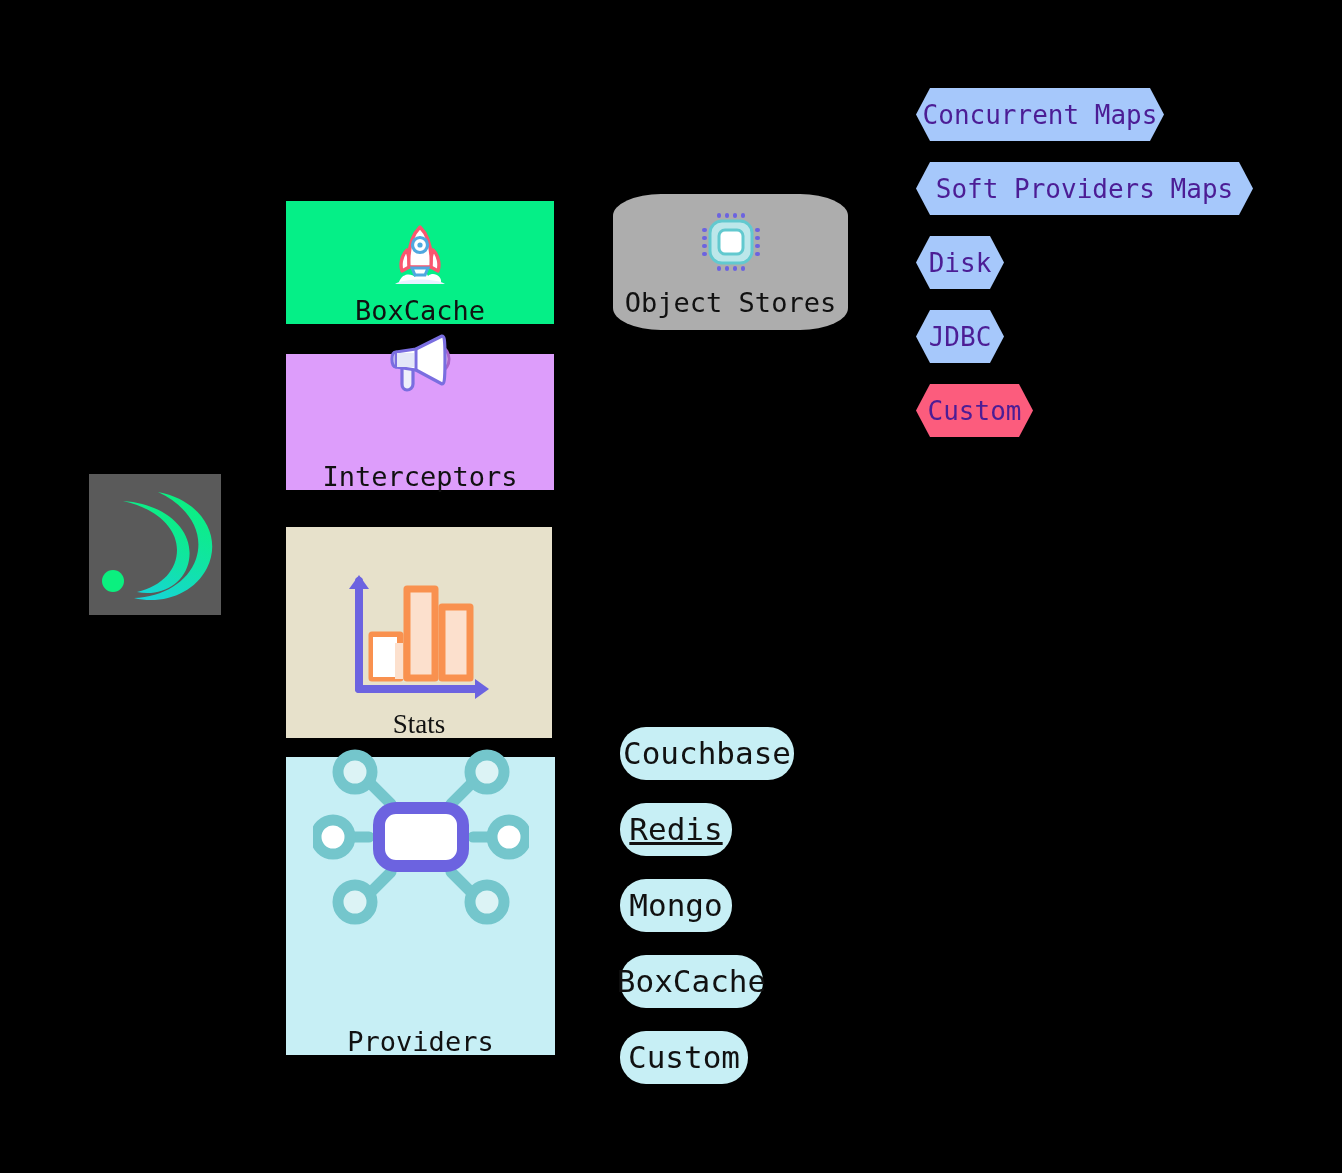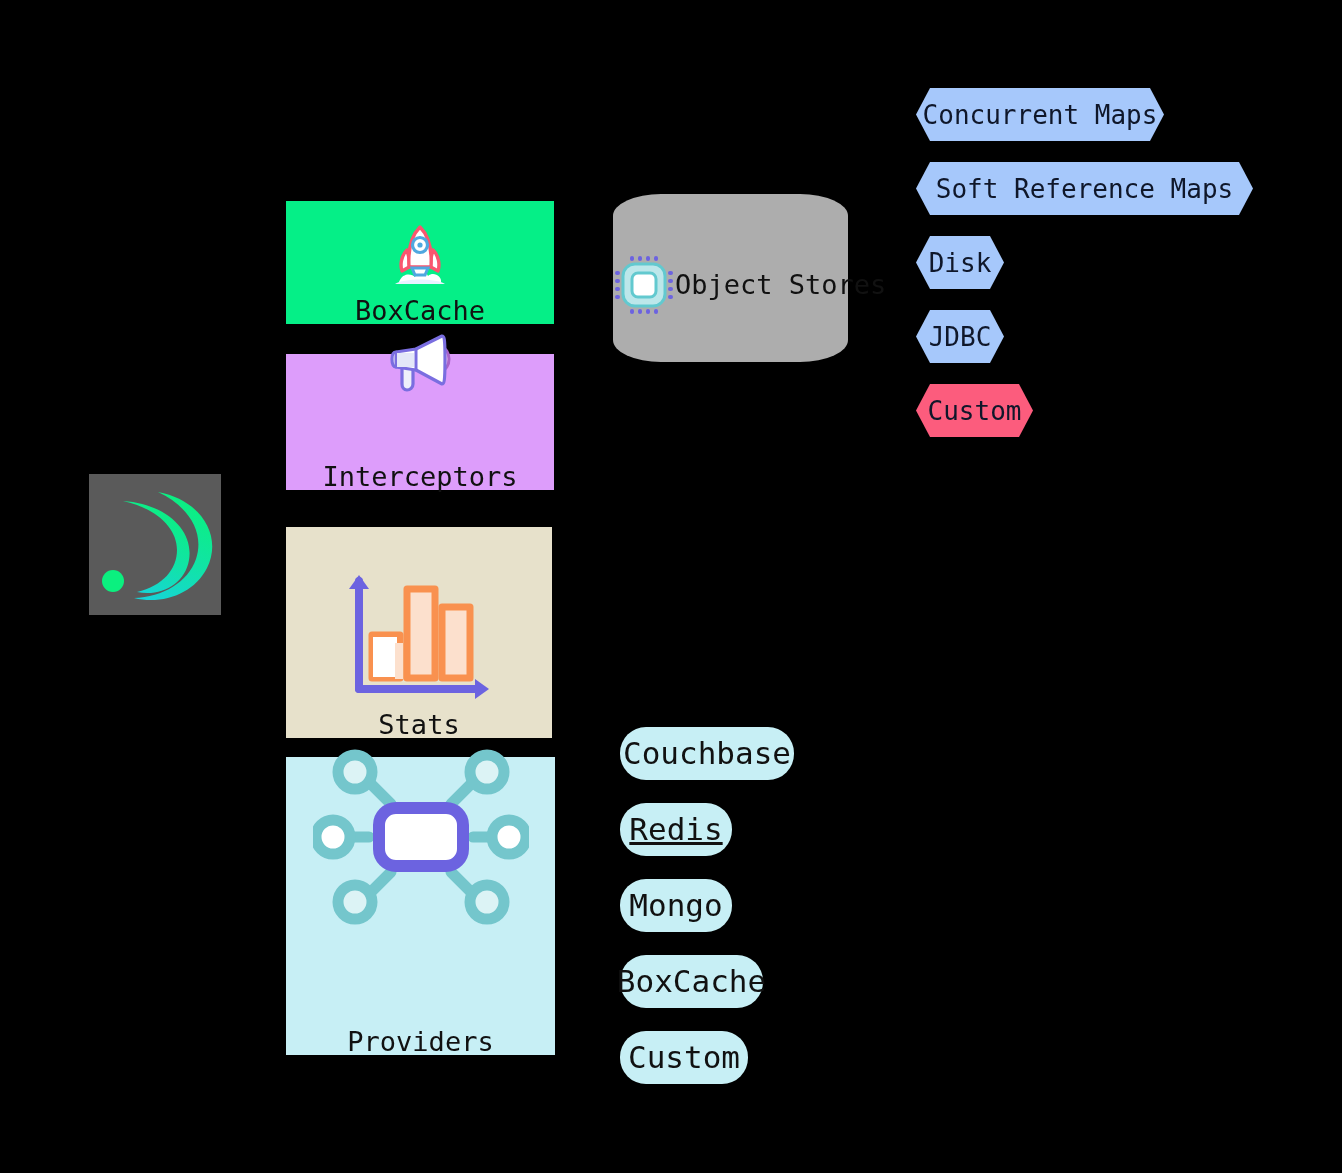--- a/index.html
+++ b/index.html
@@ -61,39 +61,39 @@
     gap: 48px;
   }
   #card-interceptors .card-icon { margin-top: 18px; }
   #card-interceptors .card-label { margin-top: 23px; }
 
   #card-stats {
     left: 286px; top: 527px; width: 266px; height: 211px;
     background: #e7e1cb;
   }
   #card-stats .card-icon { margin-top: 20px; }
-  #card-stats .card-label { margin-top: 4px; }
+  #card-stats .card-label { margin-top: 4px; font-family: Liberation Serif, serif; }
 
   #card-providers {
     left: 286px; top: 757px; width: 269px; height: 298px;
     background: #c7eff5;
     gap: 48px;
   }
   #card-providers .card-icon { margin-top: 40px; }
   #card-providers .card-label { margin-top: 46px; }
 
   
   #object-stores {
     position: absolute;
     left: 613px; top: 194px;
-    width: 235px; height: 168px;
+    width: 235px; height: 136px;
     background: #adadad;
     border-radius: 48px / 22px;
     display: flex;
-    flex-direction: row;
+    flex-direction: column;
     align-items: center;
     justify-content: flex-start;
     box-sizing: border-box;
   }
   #object-stores .card-icon { margin-top: 17px; }
   #object-stores .card-label {
     margin-top: 12px;
     color: #111111;
     font-size: 27px;
     line-height: 1;
@@ -101,21 +101,21 @@
   }
 
   
   .hex-tag {
     position: absolute;
     height: 53px;
     display: flex;
     align-items: center;
     justify-content: center;
     clip-path: polygon(14px 0, calc(100% - 14px) 0, 100% 50%, calc(100% - 14px) 100%, 14px 100%, 0 50%);
-    color: #0f172a;
+    color: #4c1d95;
     font-size: 26px;
     line-height: 1;
     white-space: nowrap;
     box-sizing: border-box;
   }
   .hex-tag.blue { background: #a6c8fb; }
   .hex-tag.pink { background: #fc5c7d; }
 
   #tag-concurrent-maps { left: 916px; top: 88px;  width: 248px; }
   #tag-soft-ref-maps   { left: 916px; top: 162px; width: 337px; }
@@ -276,21 +276,21 @@
       <rect x="19" y="19" width="24" height="24" rx="6" ry="6" fill="#ffffff" stroke="#62c9cf" stroke-width="3"></rect>
     </svg>
   </div>
   <div class="card-label">Object Stores</div>
 </div>
 
 <div class="hex-tag blue" id="tag-concurrent-maps">
   <span>Concurrent Maps</span>
 </div>
 <div class="hex-tag blue" id="tag-soft-ref-maps">
-  <span>Soft Reference Maps</span>
+  <span>Soft Providers Maps</span>
 </div>
 <div class="hex-tag blue" id="tag-disk">
   <span>Disk</span>
 </div>
 <div class="hex-tag blue" id="tag-jdbc">
   <span>JDBC</span>
 </div>
 <div class="hex-tag pink" id="tag-custom">
   <span>Custom</span>
 </div>

